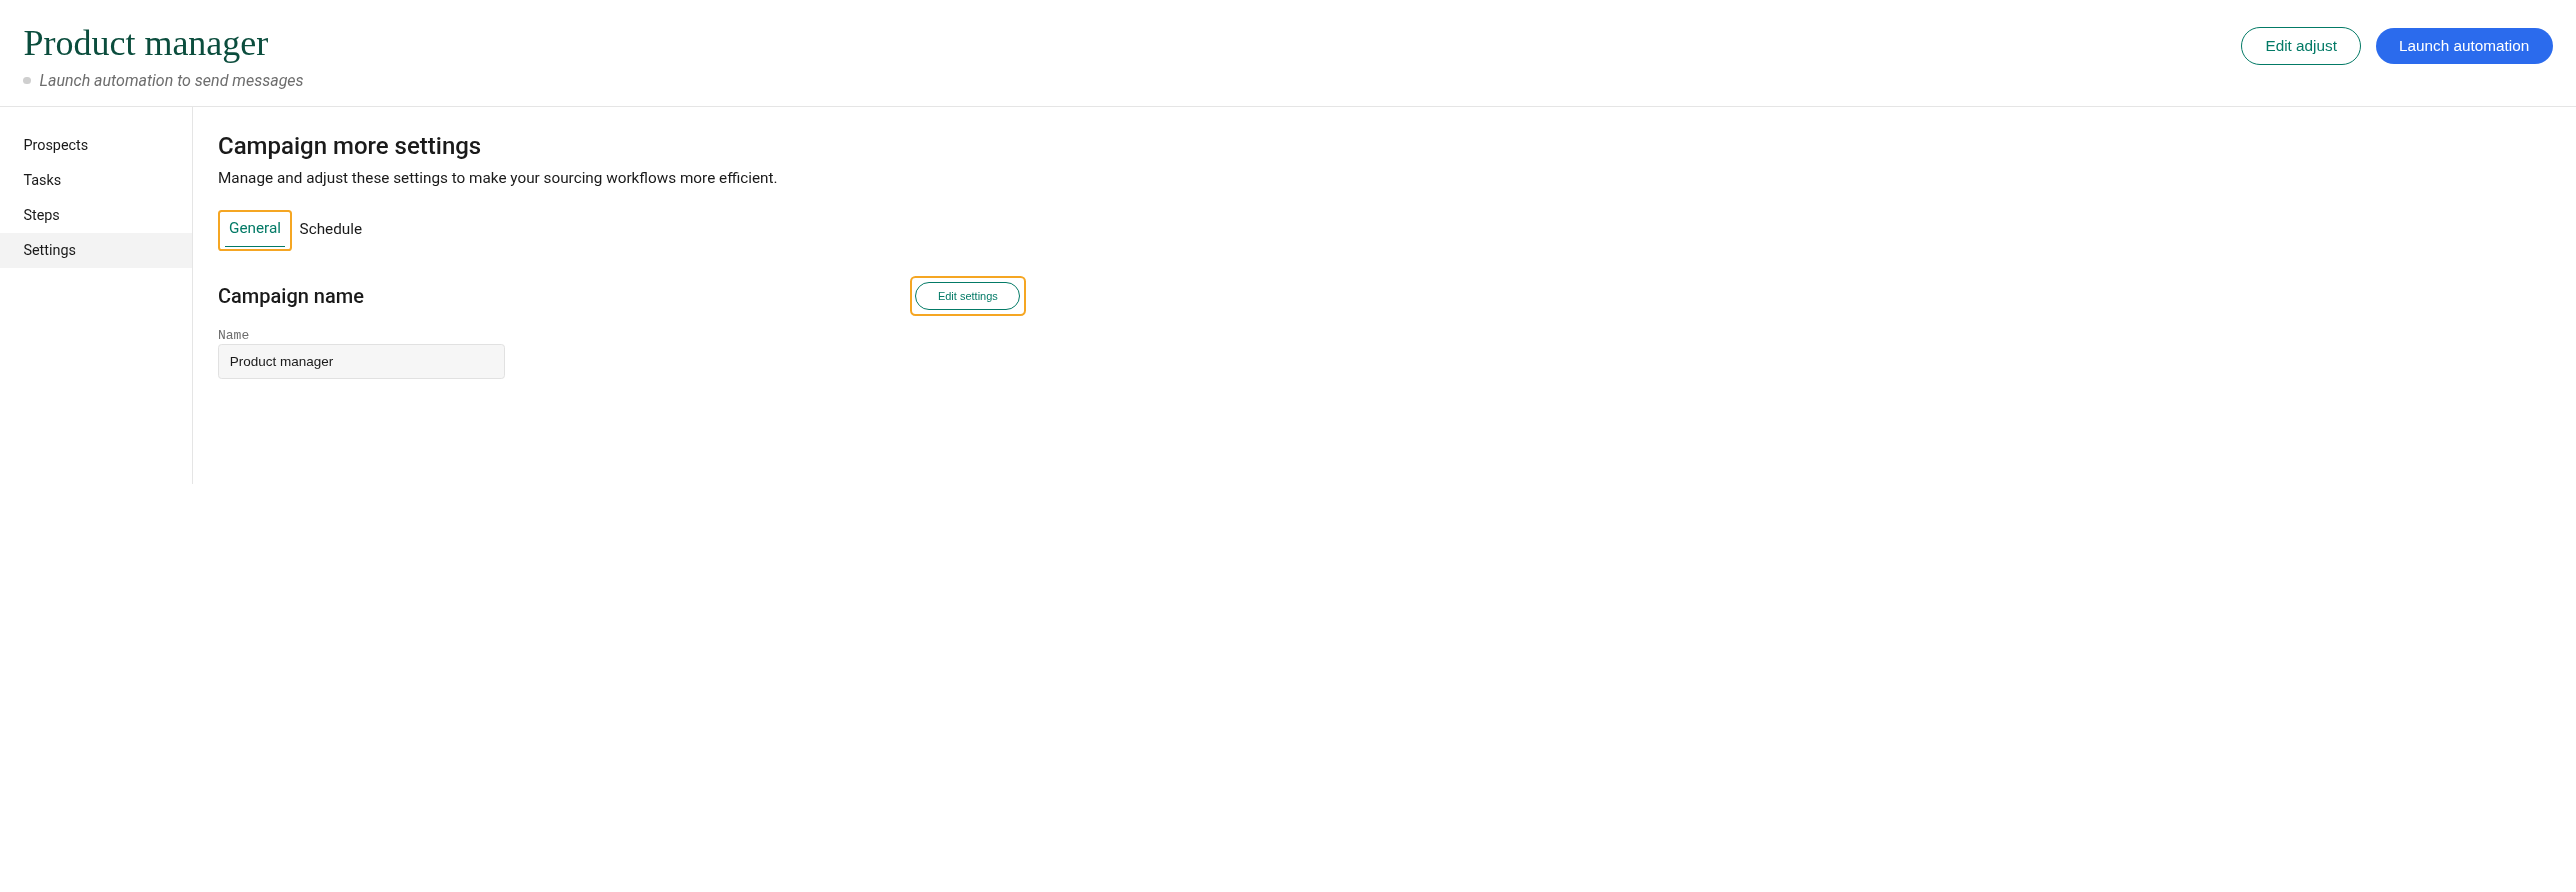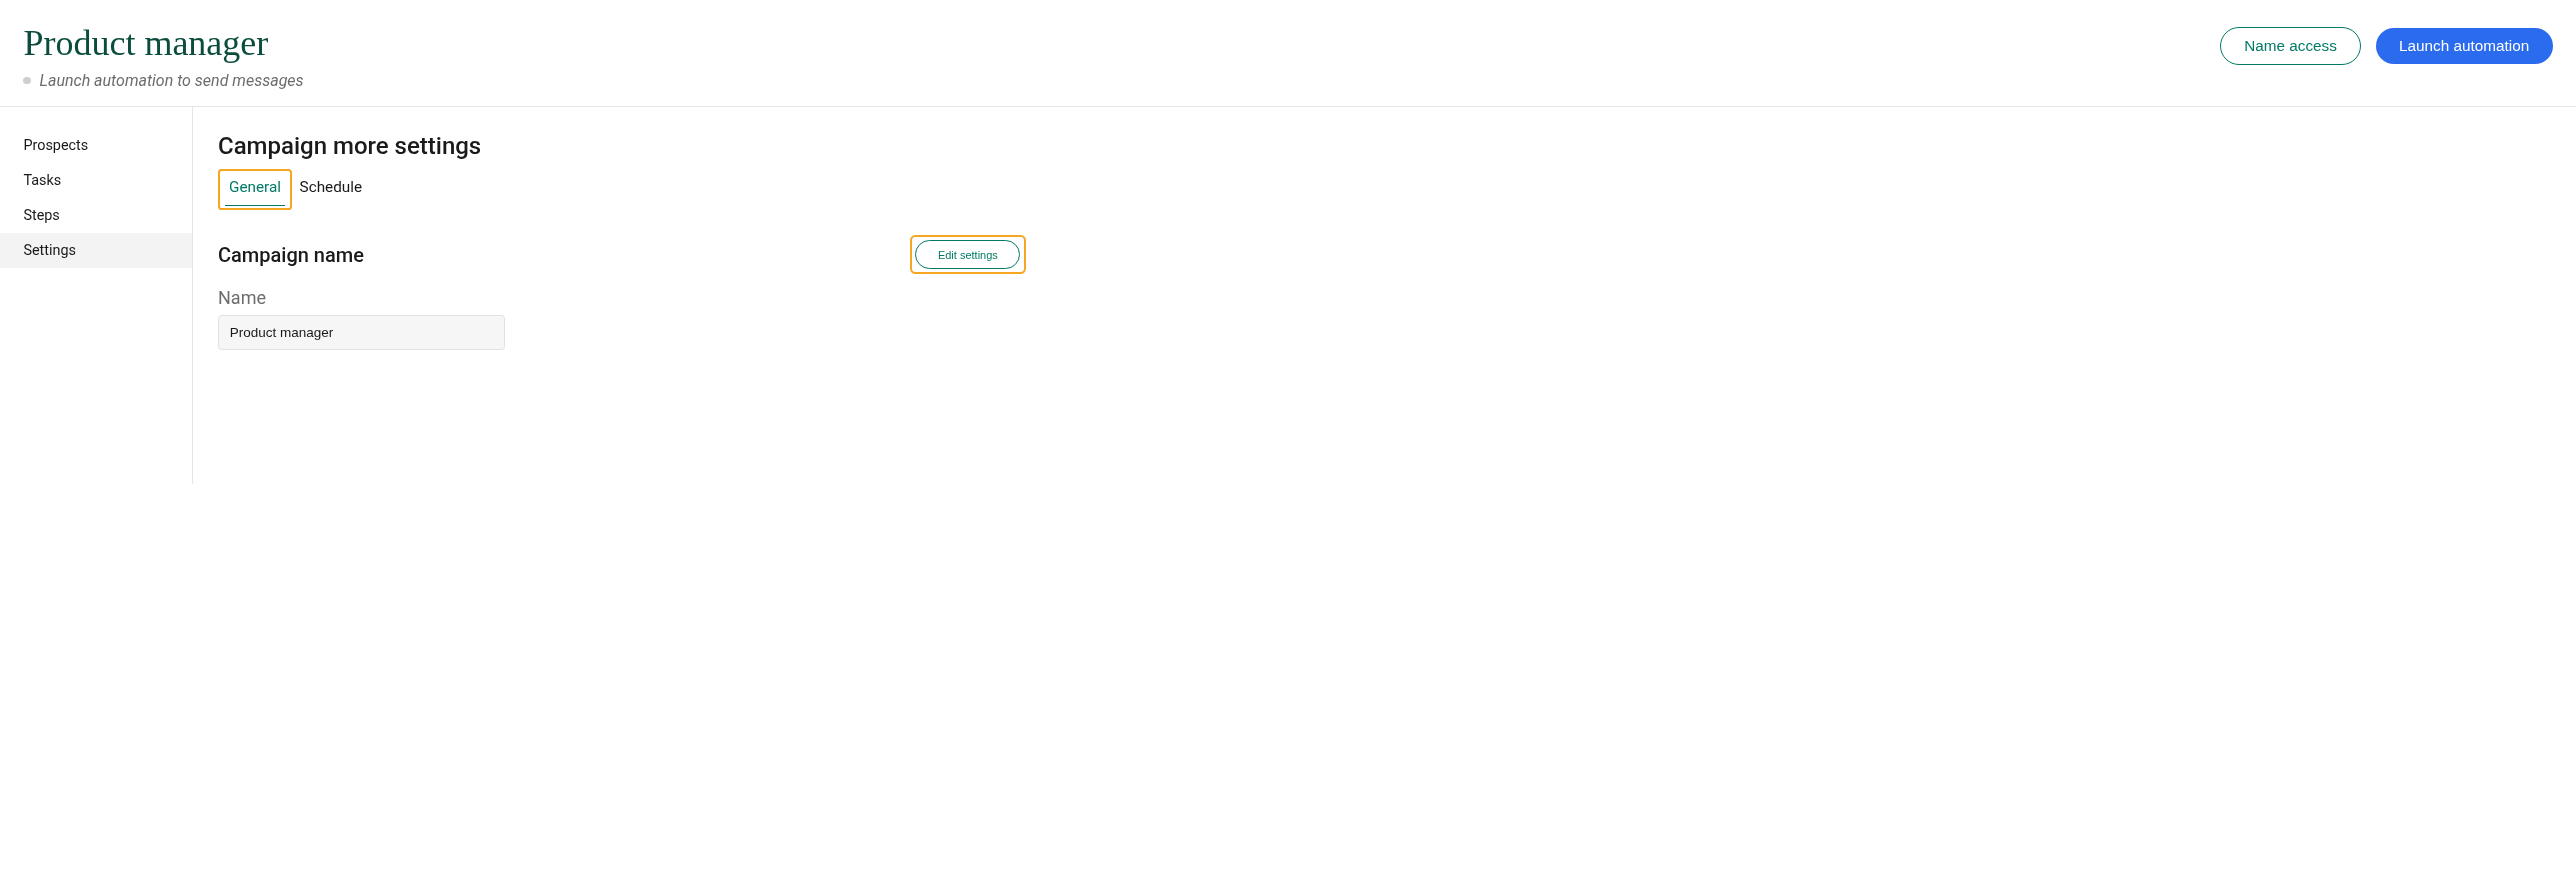--- a/index.html
+++ b/index.html
@@ -144,23 +144,24 @@
     cursor: pointer;
   }
   .section-text {
     font-size: 15.3px;
     color: #1a1a1a;
     max-width: 808px;
     line-height: 1.5;
     margin-bottom: 23.4px;
   }
   .field-label {
-    font-size: 18px;
+    font-size: 13px;
     color: #6d6d6d;
-    margin-bottom: 7px;
+    margin-bottom: 1px;
+    font-family: Liberation Mono, monospace;
   }
   .readonly-input {
     width: 287px;
     padding: 9px 10.8px;
     font-size: 13.5px;
     color: #1a1a1a;
     background: #f6f6f6;
     border: 0.9px solid #e1e1e1;
     border-radius: 3.6px;
   }
@@ -170,35 +171,36 @@
 
 <div class="header">
   <div class="header-left">
     <h1 class="page-title">Product manager</h1>
     <div class="status-row">
       <span class="status-dot"></span>
       <span class="status-text">Launch automation to send messages</span>
     </div>
   </div>
   <div class="header-actions">
-    <button class="btn btn-outline-green">Name access</button>
+    <button class="btn btn-outline-green">Edit adjust</button>
     <button class="btn btn-blue">Launch automation</button>
   </div>
 </div>
 
 <div class="body-area">
   <nav class="sidebar">
     <div class="sidebar-item">Prospects</div>
     <div class="sidebar-item">Tasks</div>
     <div class="sidebar-item">Steps</div>
     <div class="sidebar-item active">Settings</div>
   </nav>
 
   <main class="main">
     <h2 class="settings-title">Campaign more settings</h2>
+    <p class="settings-desc">Manage and adjust these settings to make your sourcing workflows more efficient.</p>
 
     <div class="tabs">
       <span class="highlight-box">
         <span class="tab active">General</span>
       </span>
       <span class="tab">Schedule</span>
     </div>
 
     <div class="section-row">
       <h3 class="section-heading">Campaign name</h3>

